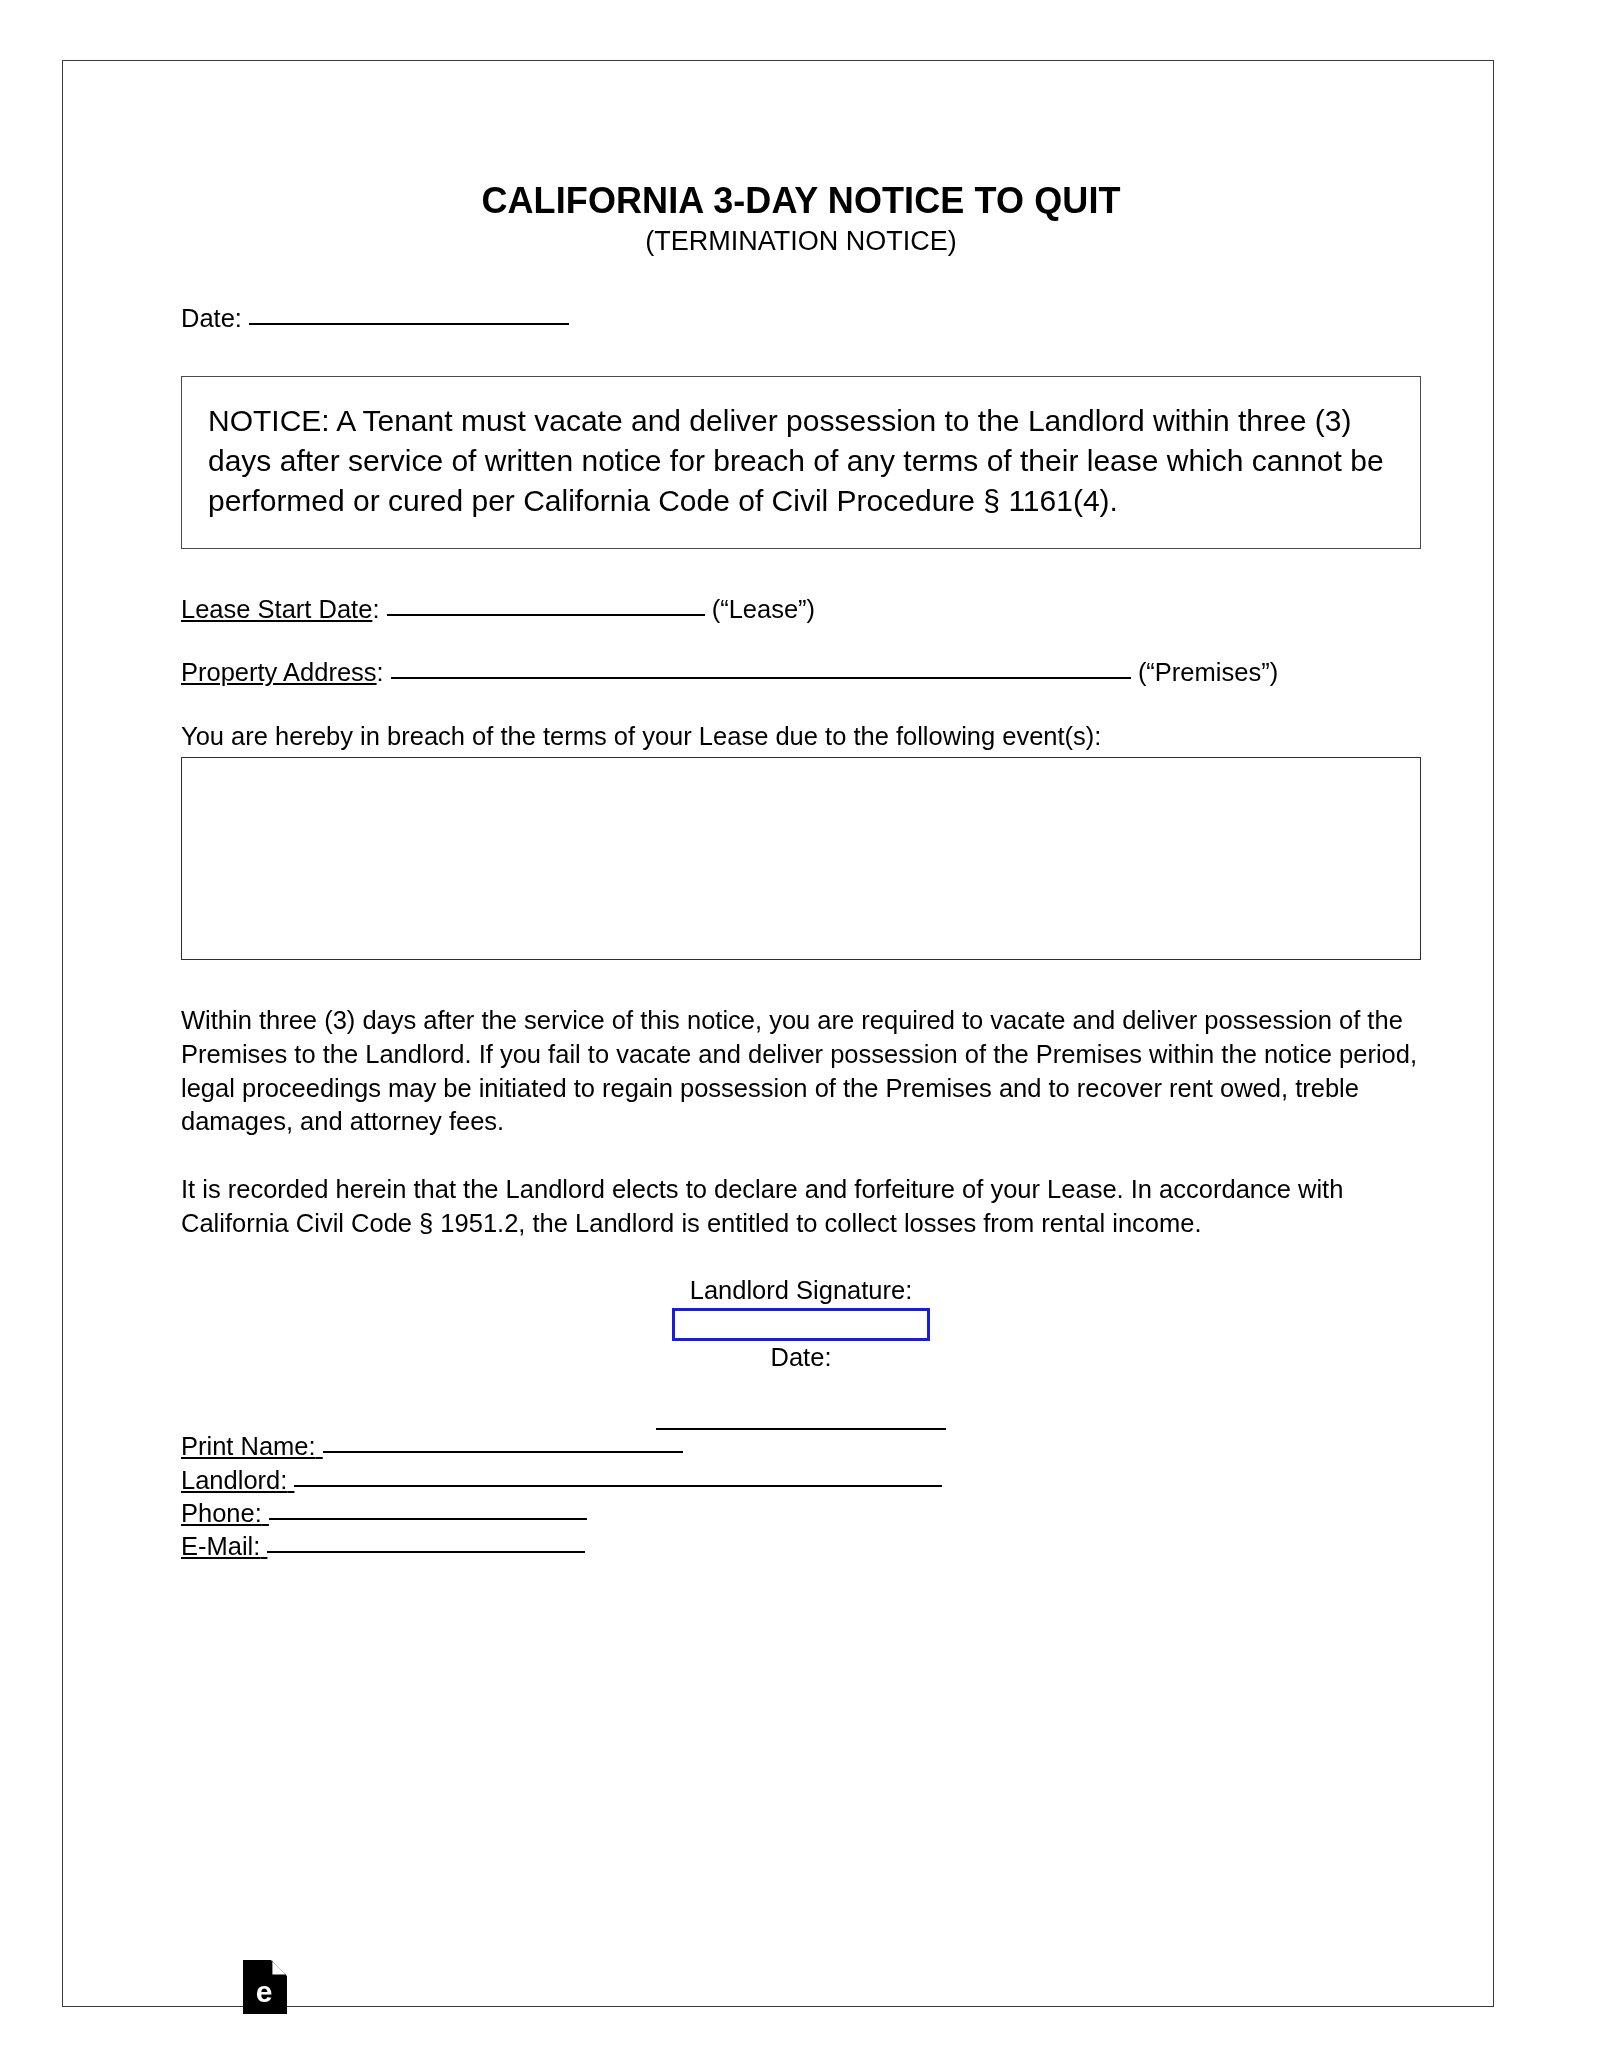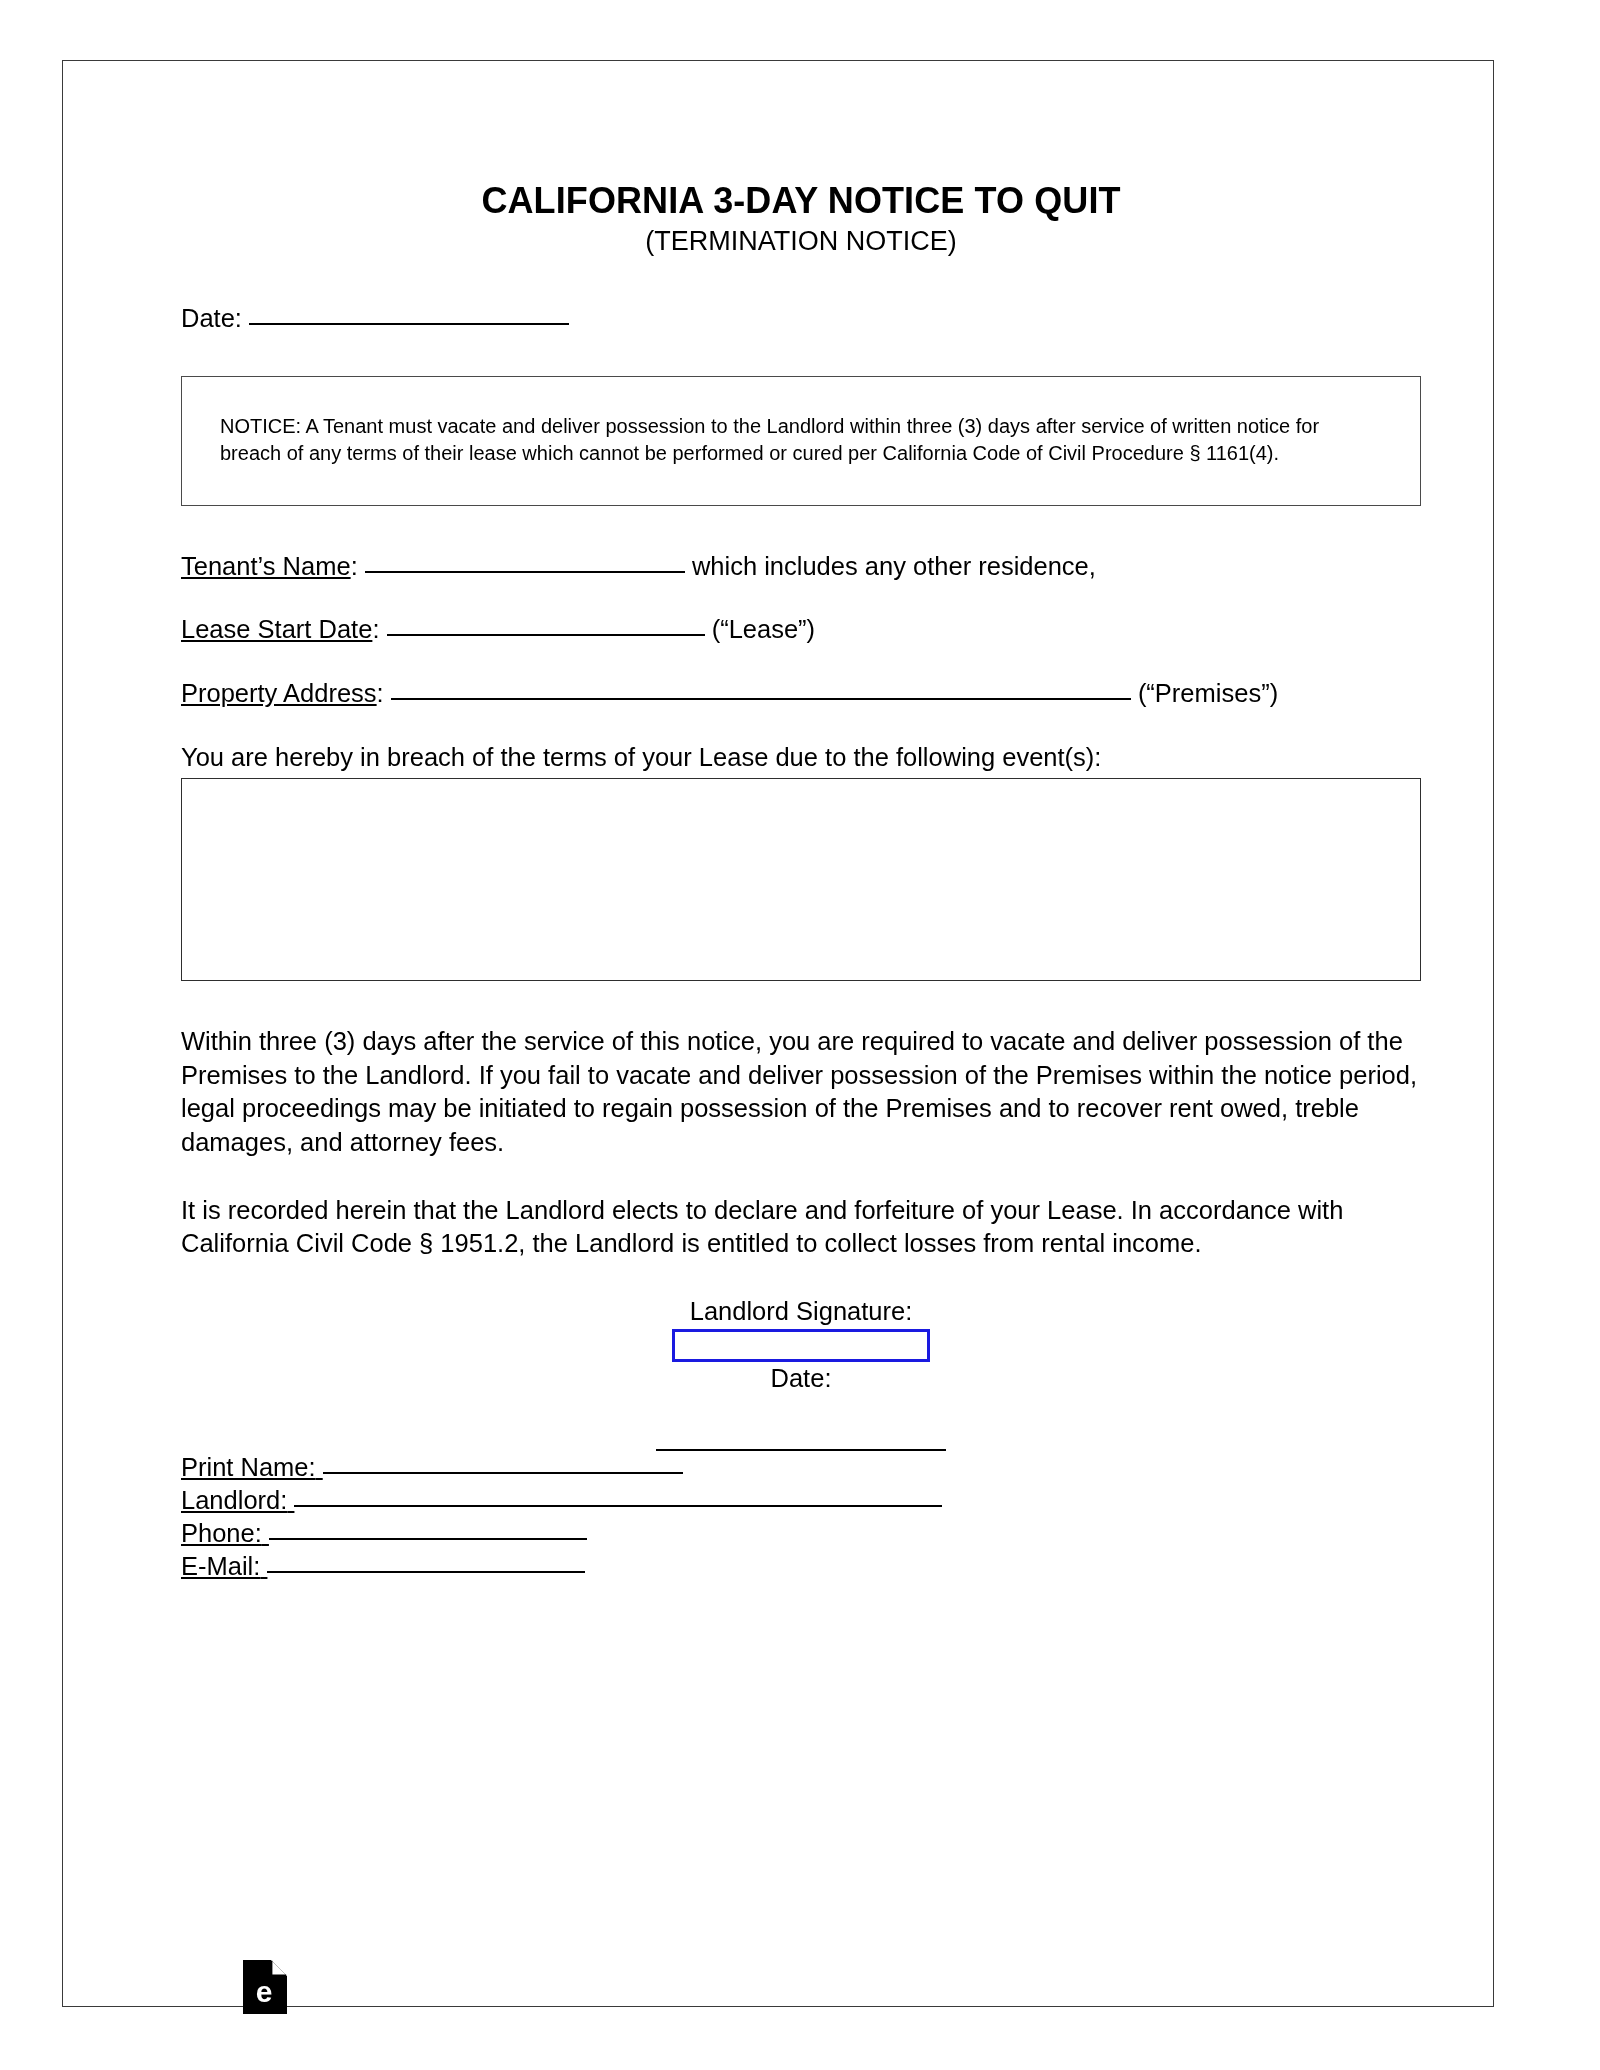--- a/index.html
+++ b/index.html
@@ -95,22 +95,22 @@
 
   
   .notice-box {
     border: 1px solid #4a4a4a;
     box-sizing: border-box;
     padding: 24px 26px 26px 26px;
     margin: 0 0 44px 0;
     width: 1240px;
   }
   .notice-box p {
-    margin: 12px;
-    font-size: 20px;
+    margin: 0;
+    font-size: 30px;
     line-height: 1.34;
   }
 
   
   .field-block { margin: 0 0 30px 0; }
   .field-wrap {
     font-size: 25.5px;
     line-height: 1.32;
   }
 
@@ -182,24 +182,20 @@
     <div class="row date-line">
       <span>Date:</span>
       <span class="blank blank-date"></span>
     </div>
 
     <div class="notice-box">
       <p class="body-text">NOTICE: A Tenant must vacate and deliver possession to the Landlord within three (3) days after service of written notice for breach of any terms of their lease which cannot be performed or cured per California Code of Civil Procedure § 1161(4).</p>
     </div>
 
     <div class="field-block">
-      <div class="field-wrap">
-        <span class="u-label">Tenant’s Name</span><span>:</span>
-        <span class="blank blank-tenant"></span><span> which includes any other residence,</span>
-      </div>
     </div>
 
     <div class="field-block">
       <div class="field-wrap">
         <span class="u-label">Lease Start Date</span><span>:</span>
         <span class="blank blank-lease"></span><span> (“Lease”)</span>
       </div>
     </div>
 
     <div class="field-block">

